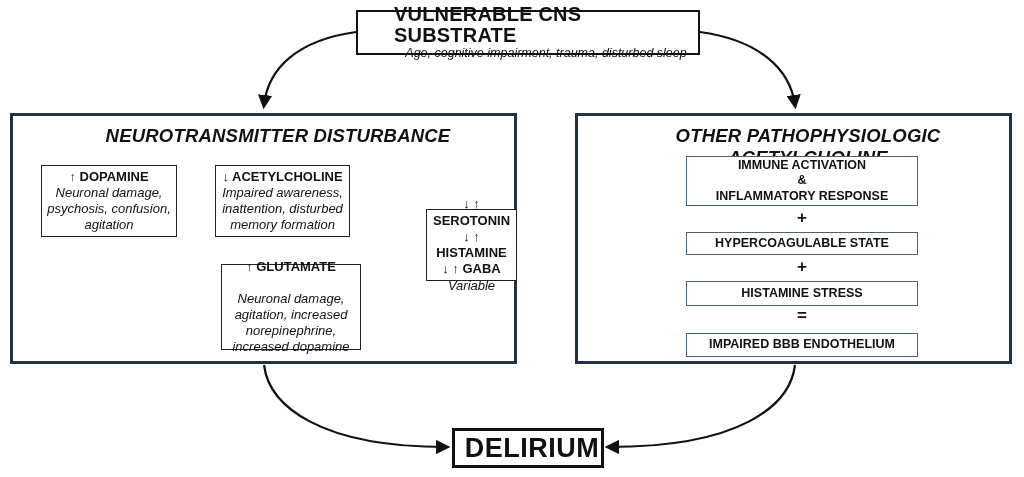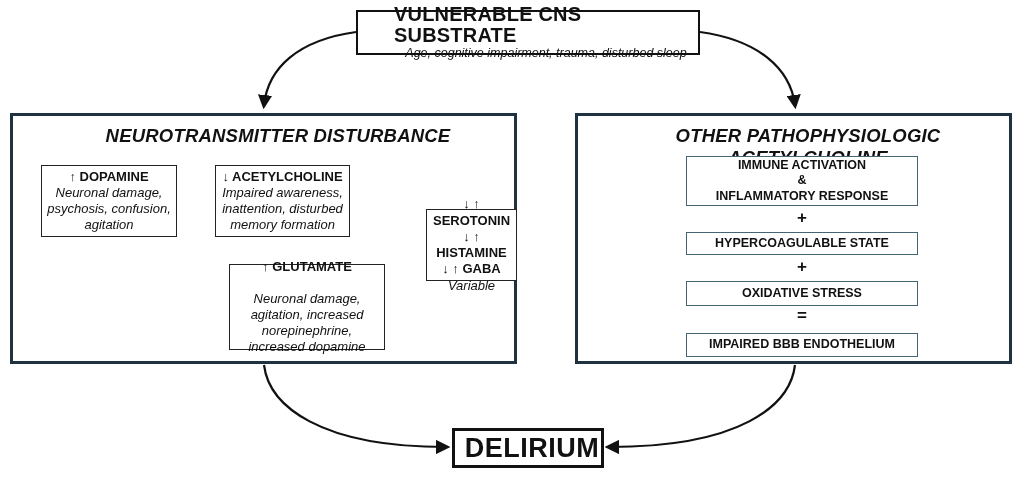--- a/index.html
+++ b/index.html
@@ -26,21 +26,21 @@
   
   .nbox{position:absolute;border:1.5px solid #222;background:#fff;box-sizing:border-box;
     display:flex;flex-direction:column;align-items:center;justify-content:center;
     text-align:center;padding:2px 3px;}
   .nbox-head{font-weight:bold;font-size:13px;line-height:1.25;}
   .nbox-body{font-style:italic;font-size:13px;line-height:1.22;}
   .nb-dopamine{left:28px;top:49px;width:136px;height:72px;}
   .nb-ach{left:202px;top:49px;width:135px;height:72px;}
   .nb-mono{left:373px;top:93px;width:91px;height:72px;margin-left:40px;}
   .nb-ne{left:28px;top:148px;width:140px;height:86px;}
-  .nb-glu{left:216px;top:148px;width:156px;height:86px;gap:16px;}
+  .nb-glu{left:208px;top:148px;width:140px;height:86px;gap:16px;}
 
   
   .rbox{position:absolute;left:108px;width:232px;border:1.5px solid #456575;background:#fff;
     box-sizing:border-box;display:flex;flex-direction:column;align-items:center;justify-content:center;
     text-align:center;font-weight:bold;font-size:12.5px;line-height:1.22;}
   .rb-immune{top:40px;height:50px;}
   .rb-hyper{top:116px;height:23px;}
   .rb-oxid{top:165px;height:25px;}
   .rb-bbb{top:217px;height:24px;}
   .rop{position:absolute;left:108px;width:232px;text-align:center;font-weight:bold;
@@ -112,21 +112,21 @@
 
     <div class="rop rop1">+</div>
 
     <div class="rbox rb-hyper">
       <div>HYPERCOAGULABLE STATE</div>
     </div>
 
     <div class="rop rop2">+</div>
 
     <div class="rbox rb-oxid">
-      <div>OXIDATIVE STRESS</div>
+      <div>HISTAMINE STRESS</div>
     </div>
 
     <div class="rop rop3">=</div>
 
     <div class="rbox rb-bbb">
       <div>IMPAIRED BBB ENDOTHELIUM</div>
     </div>
   </div>
 
   <div class="box delirium-box">

